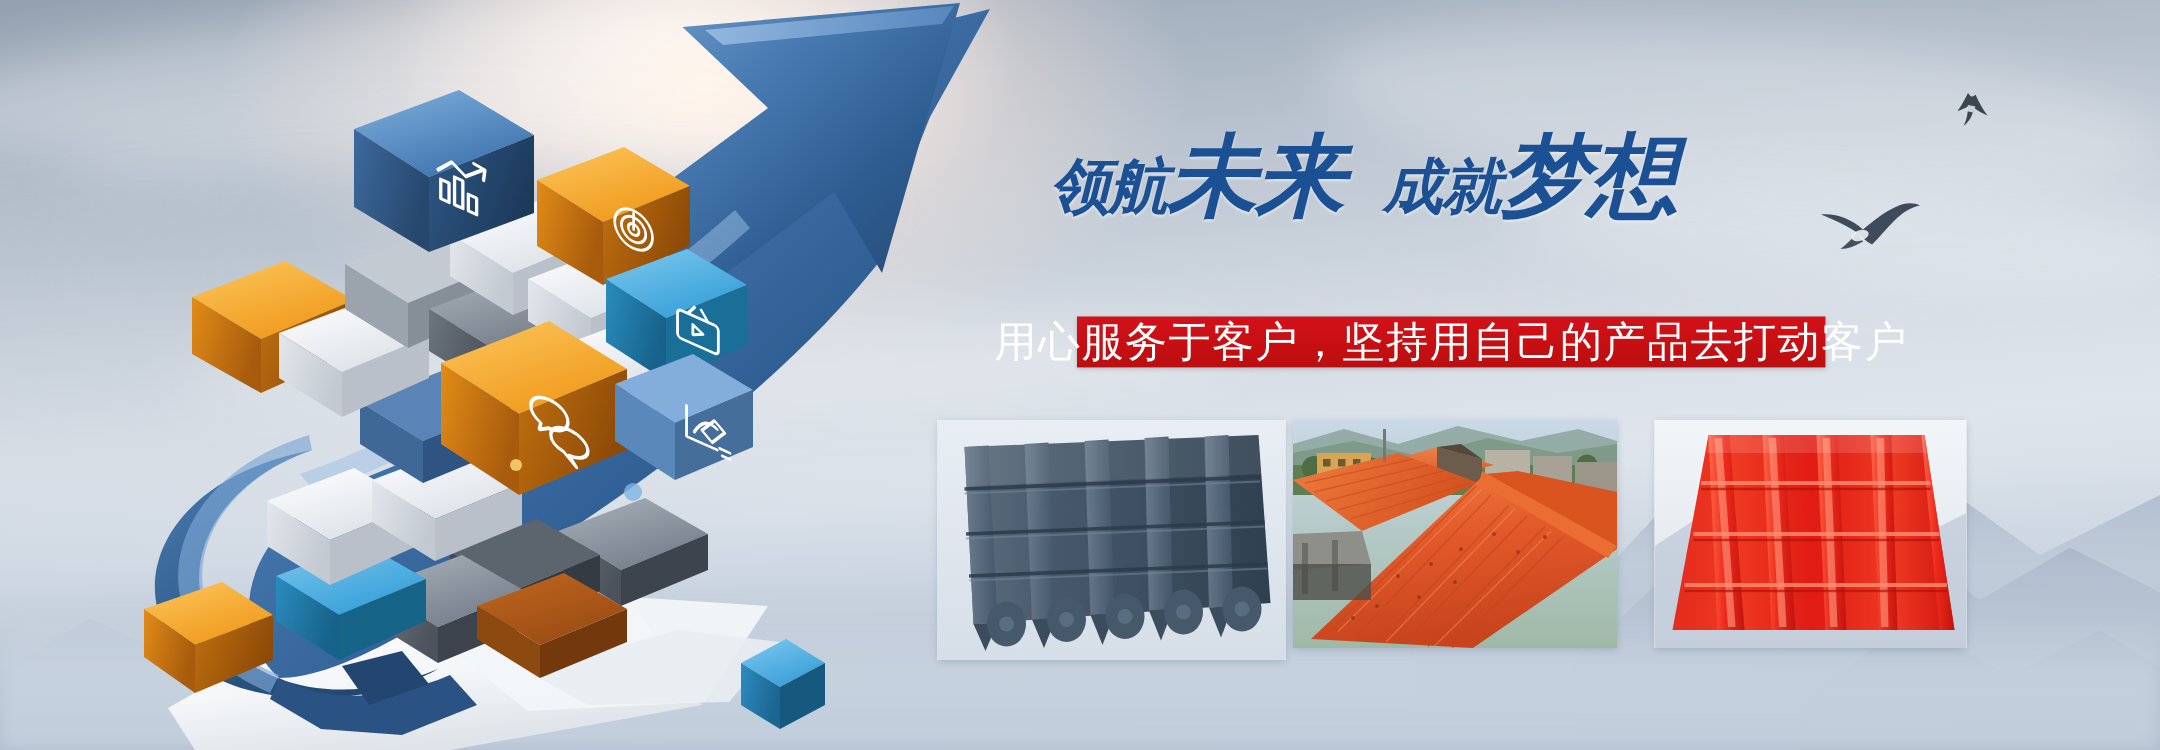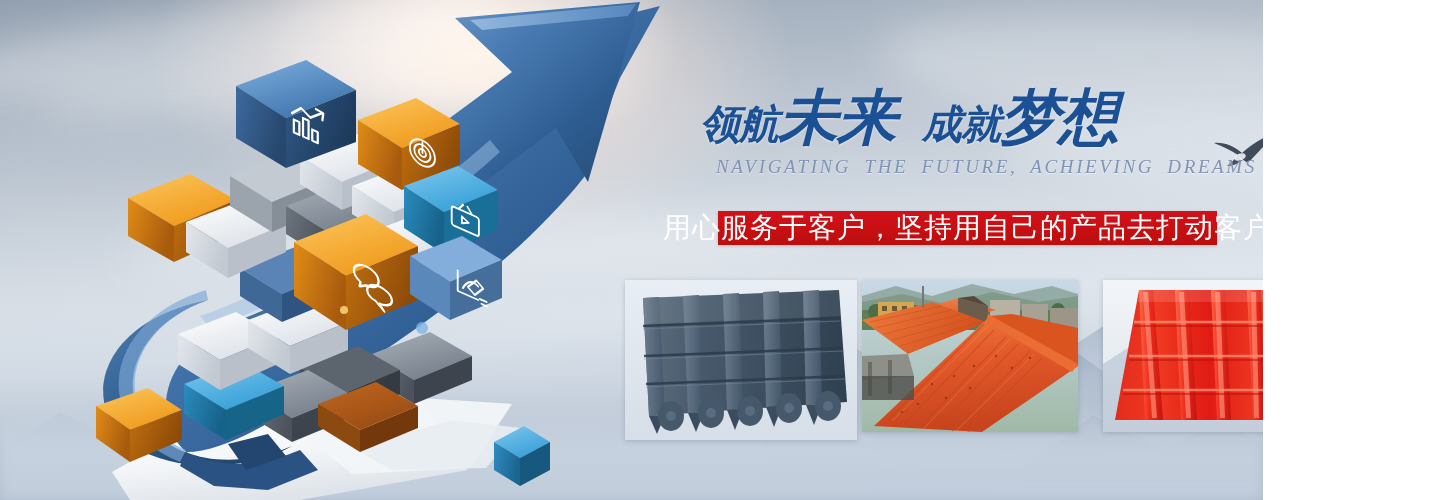--- a/index.html
+++ b/index.html
@@ -2,24 +2,24 @@
 <html><head>
 <meta charset="utf-8">
 <style>
   html, body {
     margin: 0;
     padding: 0;
     background: #ffffff;
   }
   #banner {
     position: relative;
-    width: 1263px;
+    width: 1440px;
     height: 500px;
     overflow: hidden;
-    font-family: Liberation Serif, serif;
+    font-family: Liberation Sans, sans-serif;
     user-select: none;
   }
 
   
   .sky {
     position: absolute;
     inset: 0;
     background:
       radial-gradient(ellipse 520px 300px at 470px 60px, rgba(255,243,232,0.95) 0%, rgba(255,236,226,0.55) 28%, rgba(232,236,244,0.0) 62%),
       radial-gradient(ellipse 300px 180px at 470px 40px, rgba(255,255,255,0.9) 0%, rgba(255,255,255,0.0) 70%),
@@ -476,21 +476,20 @@
       <path d="M2,18 L32,2 L58,18 L28,34 Z" fill="url(#bcT)"></path>
       <path d="M2,18 L28,34 L28,62 L2,46 Z" fill="url(#bcL)"></path>
       <path d="M28,34 L58,18 L58,46 L28,62 Z" fill="#17587e"></path>
     </svg>
   </div>
 
   <div class="textblock">
     <div class="headline">
       <span class="sm">领航</span><span class="lg">未来</span><span class="gap"></span><span class="sm">成就</span><span class="lg">梦想</span>
     </div>
-    <div class="subline">NAVIGATING  THE  FUTURE,  ACHIEVING  DREAMS</div>
   </div>
 
   <div class="redbar">
     <span>用心服务于客户，坚持用自己的产品去打动客户</span>
   </div>
 
   <div class="photo" style="left:625px; top:280px; width:232px; height:160px;">
     <svg width="232" height="160" viewBox="0 0 232 160">
       <defs>
         <linearGradient id="p1bg" x1="0" y1="0" x2="0" y2="1">

